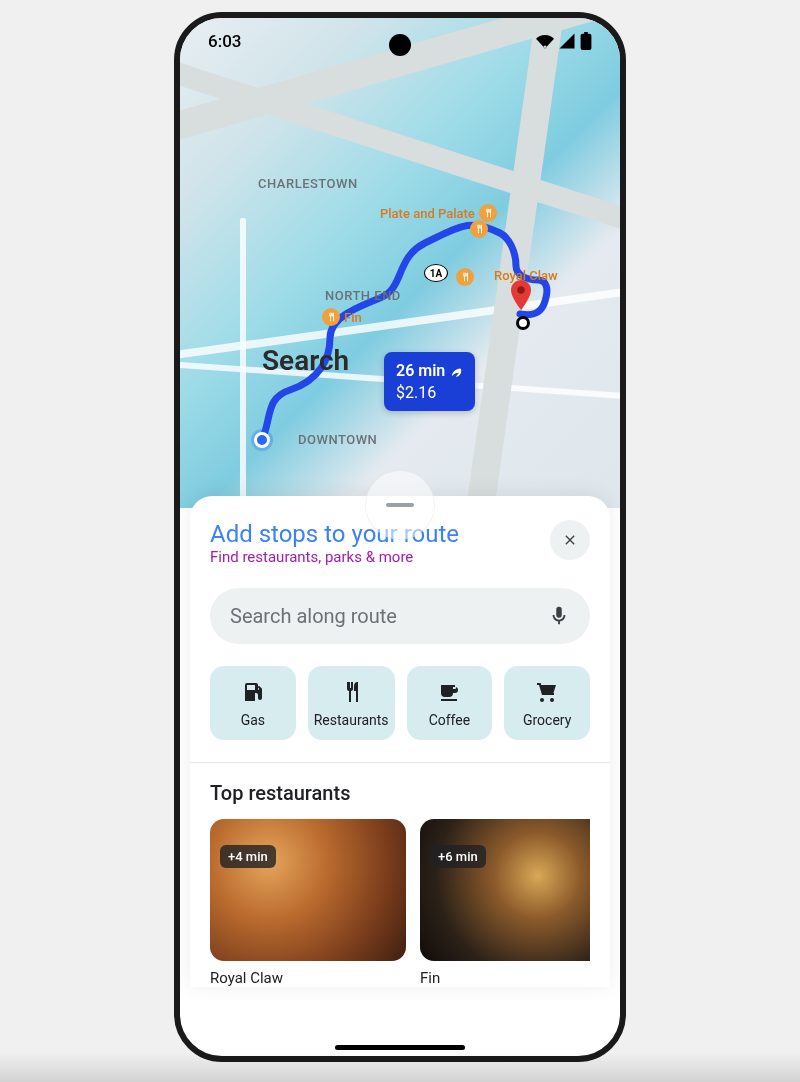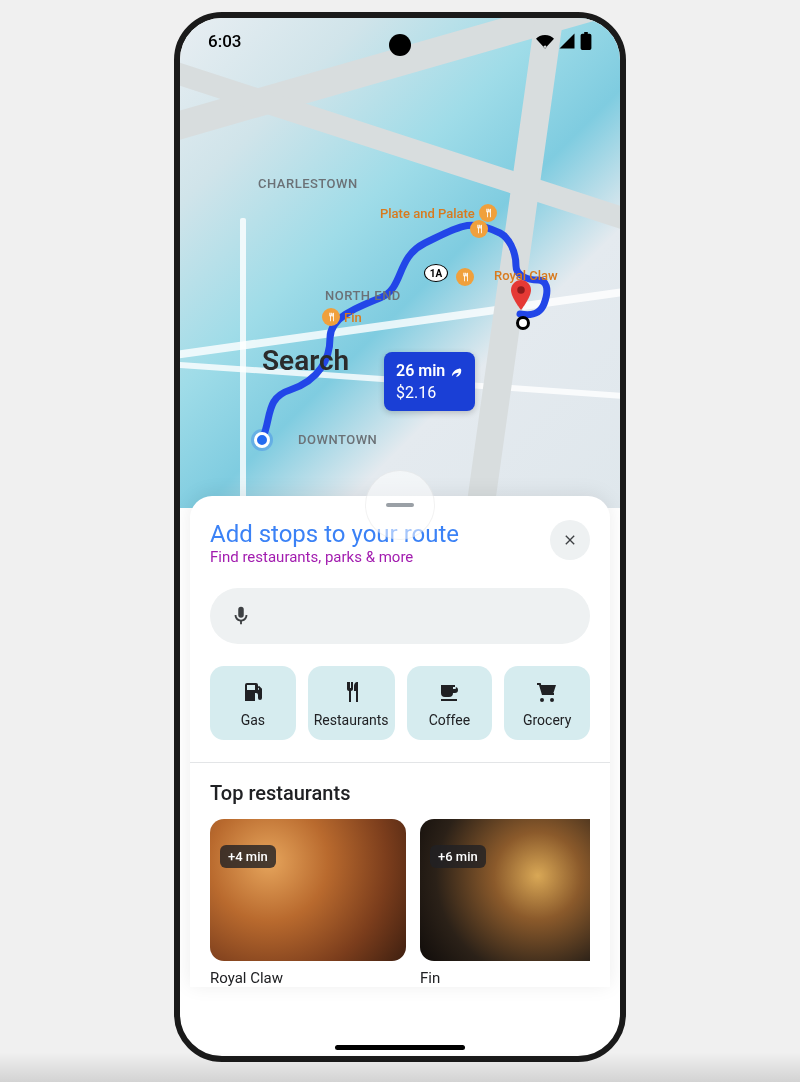--- a/index.html
+++ b/index.html
@@ -282,20 +282,21 @@
         <div class="sheet-sub">Find restaurants, parks &amp; more</div>
       </div>
       <div class="close-btn">
         <svg width="16" height="16" viewBox="0 0 24 24">
             <path d="M19 6.4L17.6 5 12 10.6 6.4 5 5 6.4 10.6 12 5 17.6 6.4 19 12 13.4 17.6 19 19 17.6 13.4 12z" fill="#3d4043"></path>
           </svg>
       </div>
     </div>
 
     <div class="search-pill">
+      <span>Search along route</span>
       <svg width="22" height="22" viewBox="0 0 24 24" fill="#3d4043">
           <path d="M12 14a3 3 0 003-3V5a3 3 0 10-6 0v6a3 3 0 003 3zm5-3a5 5 0 01-10 0H5a7 7 0 006 6.9V21h2v-3.1A7 7 0 0019 11h-2z"></path>
         </svg>
     </div>
 
     <div class="cat-row">
       <div class="cat">
         <svg viewBox="0 0 24 24" fill="#202124">
             <path d="M6 3a2 2 0 00-2 2v16h10V13h1a2 2 0 012 2v3a2 2 0 104 0V8.8l-3-3-1.4 1.4L18 8.6V9a1 1 0 01-1 1V5a2 2 0 00-2-2H6zm0 2h8v5H6V5z"></path>
           </svg>

